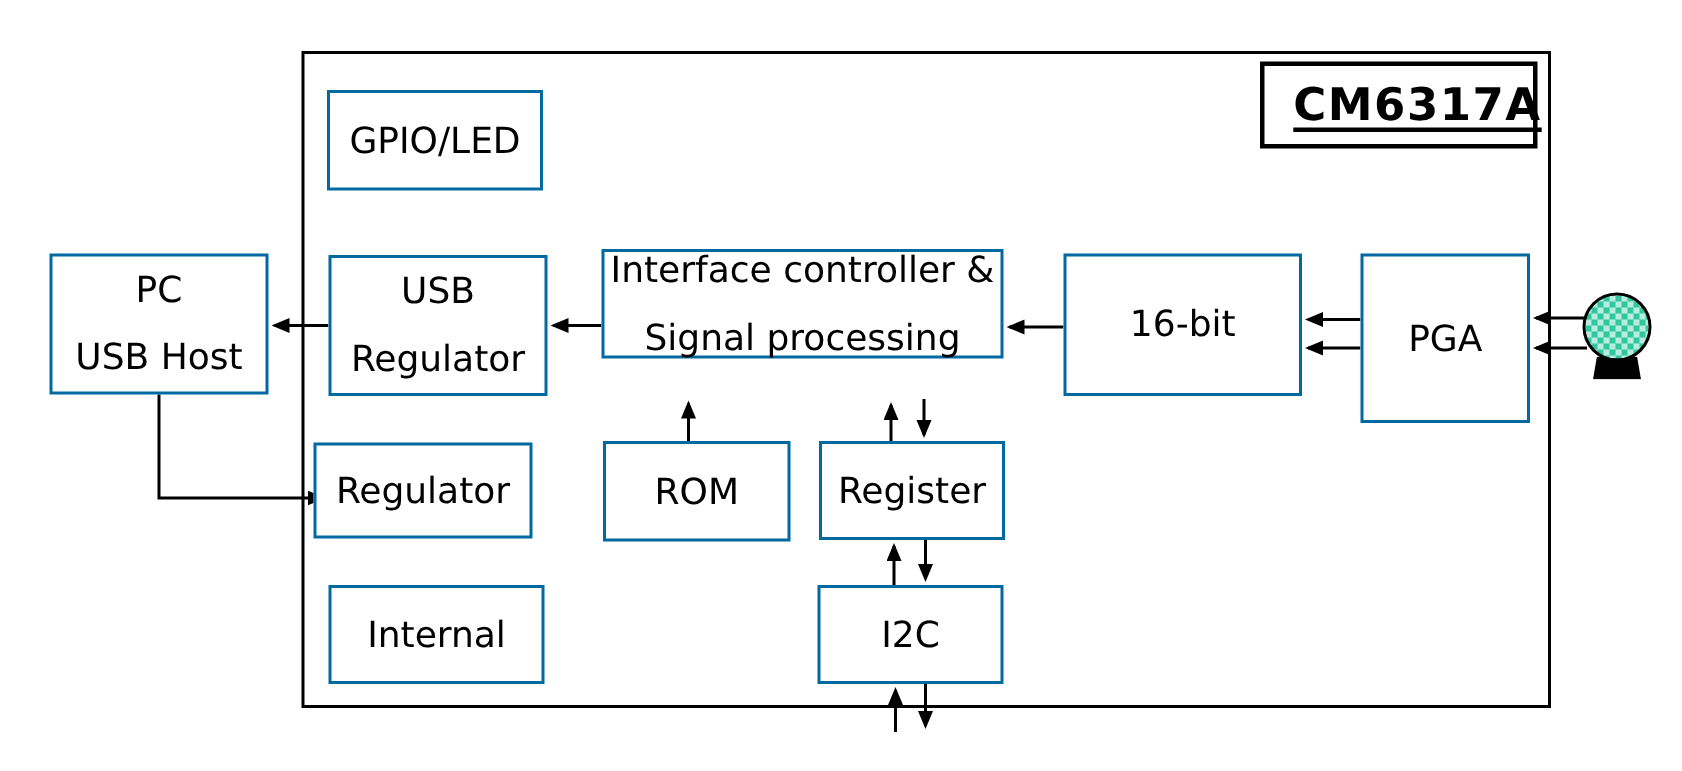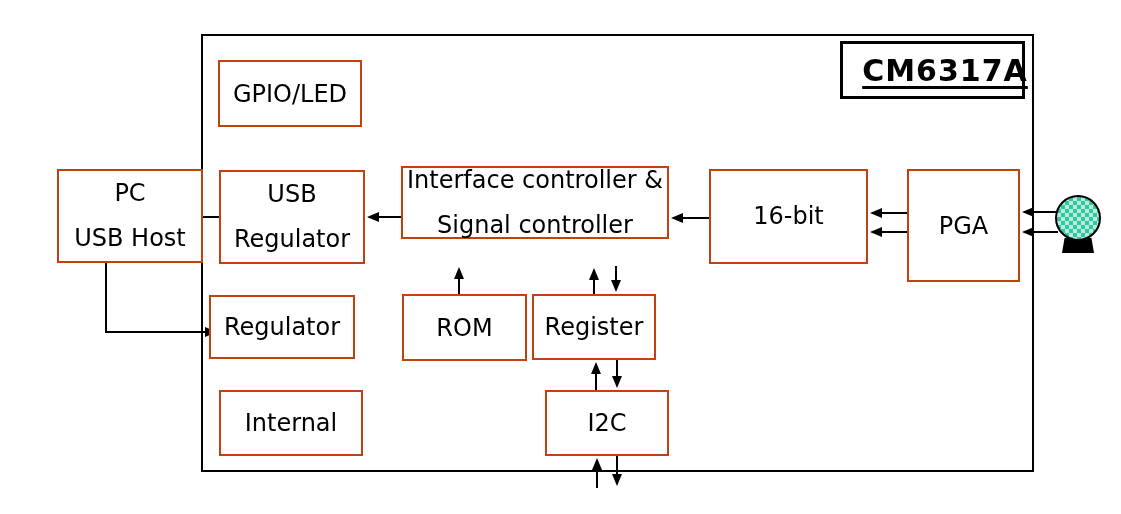--- a/index.html
+++ b/index.html
@@ -26,21 +26,21 @@
   .chip-boundary {
     position: absolute;
     left: 201px; top: 34px;
     width: 829px; height: 434px;
     border: 2px solid #000;
     background: #ffffff;
     z-index: 1;
   }
   .box {
     position: absolute;
-    border: 2px solid #c2410c;
+    border: 2px solid #0369a1;
     background: #ffffff;
     display: flex;
     flex-direction: column;
     align-items: center;
     justify-content: center;
     text-align: center;
     font-size: 24px;
     line-height: 30px;
     z-index: 3;
     box-sizing: border-box;
@@ -81,28 +81,28 @@
     left: 1055px; top: 195px;
     width: 42px; height: 42px;
     border: 2px solid #000;
     border-radius: 50%;
     background: repeating-conic-gradient(#2fc79f 0% 25%, #b9ecdd 25% 50%);
     background-size: 8px 8px;
     z-index: 4;
   }
   
   .b-gpio      { left: 218px; top: 60px;  width: 144px; height: 67px; }
-  .b-pc        { left: 33px;  top: 169px; width: 146px; height: 94px; z-index: 3; margin-left: 24px; }
+  .b-pc        { left: 33px;  top: 169px; width: 146px; height: 94px; z-index: 3; }
   .b-usb       { left: 219px; top: 170px; width: 146px; height: 94px; }
   .b-ctrl      { left: 401px; top: 166px; width: 268px; height: 73px; }
   .b-adc       { left: 709px; top: 169px; width: 159px; height: 95px; }
   .b-pga       { left: 907px; top: 169px; width: 113px; height: 113px; }
   .b-regulator { left: 209px; top: 295px; width: 146px; height: 64px; }
   .b-rom       { left: 402px; top: 294px; width: 125px; height: 67px; }
-  .b-register  { left: 532px; top: 294px; width: 124px; height: 66px; }
+  .b-register  { left: 546px; top: 294px; width: 124px; height: 66px; }
   .b-internal  { left: 219px; top: 390px; width: 144px; height: 66px; }
   .b-i2c       { left: 545px; top: 390px; width: 124px; height: 66px; }
 </style>
 </head>
 <body>
 
 <div id="stage">
 
   <div class="chip-boundary"></div>
 
@@ -149,21 +149,21 @@
   <div class="box b-usb">
     <div class="two-line">
       <span>USB</span>
       <span>Regulator</span>
     </div>
   </div>
 
   <div class="box b-ctrl">
     <div class="two-line">
       <span>Interface controller &amp;</span>
-      <span>Signal controller</span>
+      <span>Signal processing</span>
     </div>
   </div>
 
   <div class="box b-adc">
     <div class="two-line">
       <span>16-bit</span>
     </div>
   </div>
 
   <div class="box b-pga">

